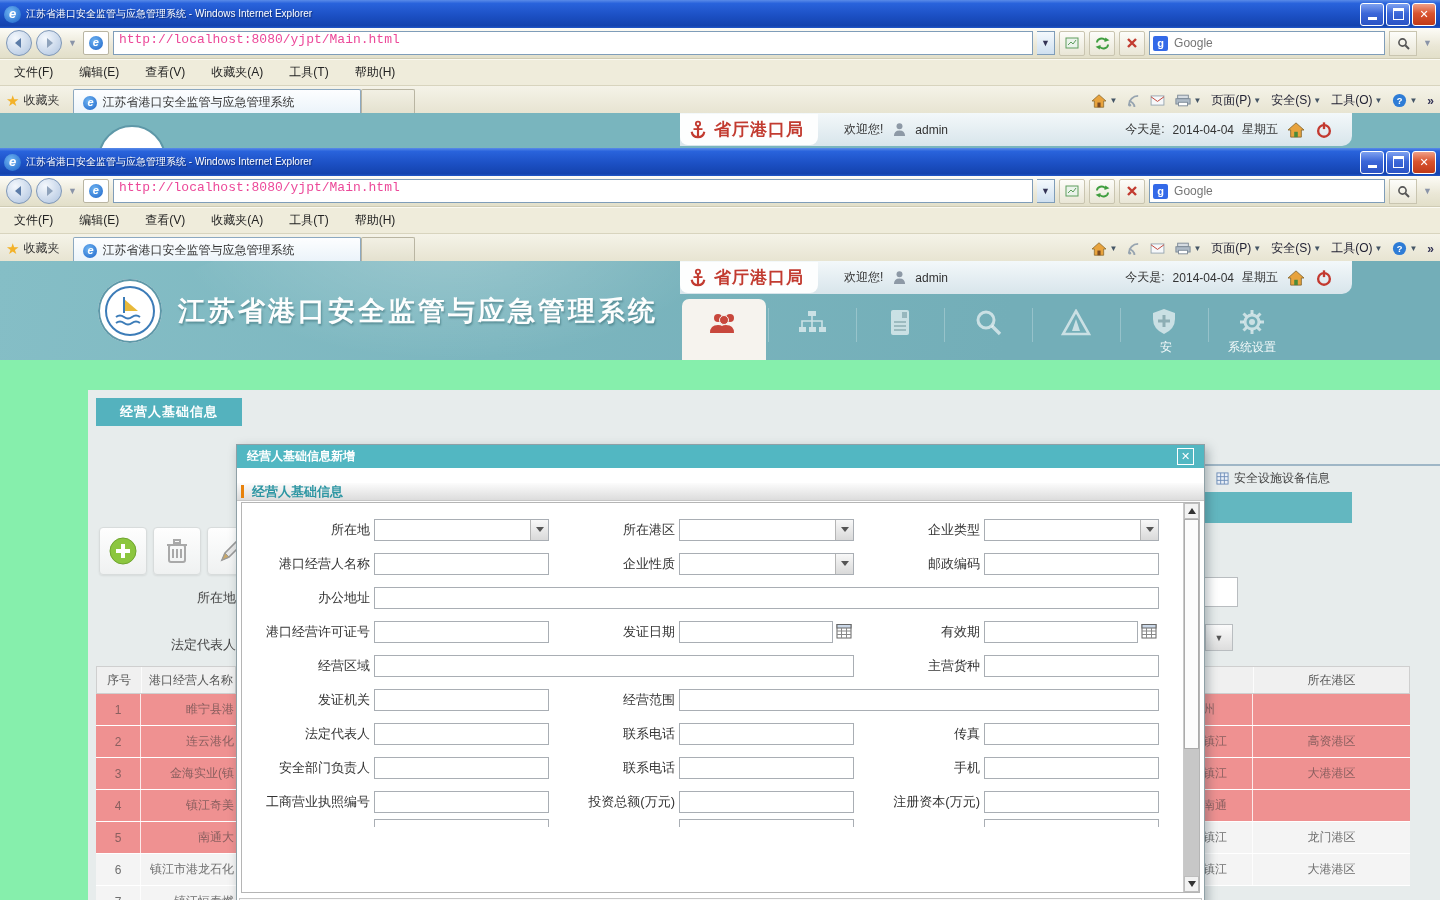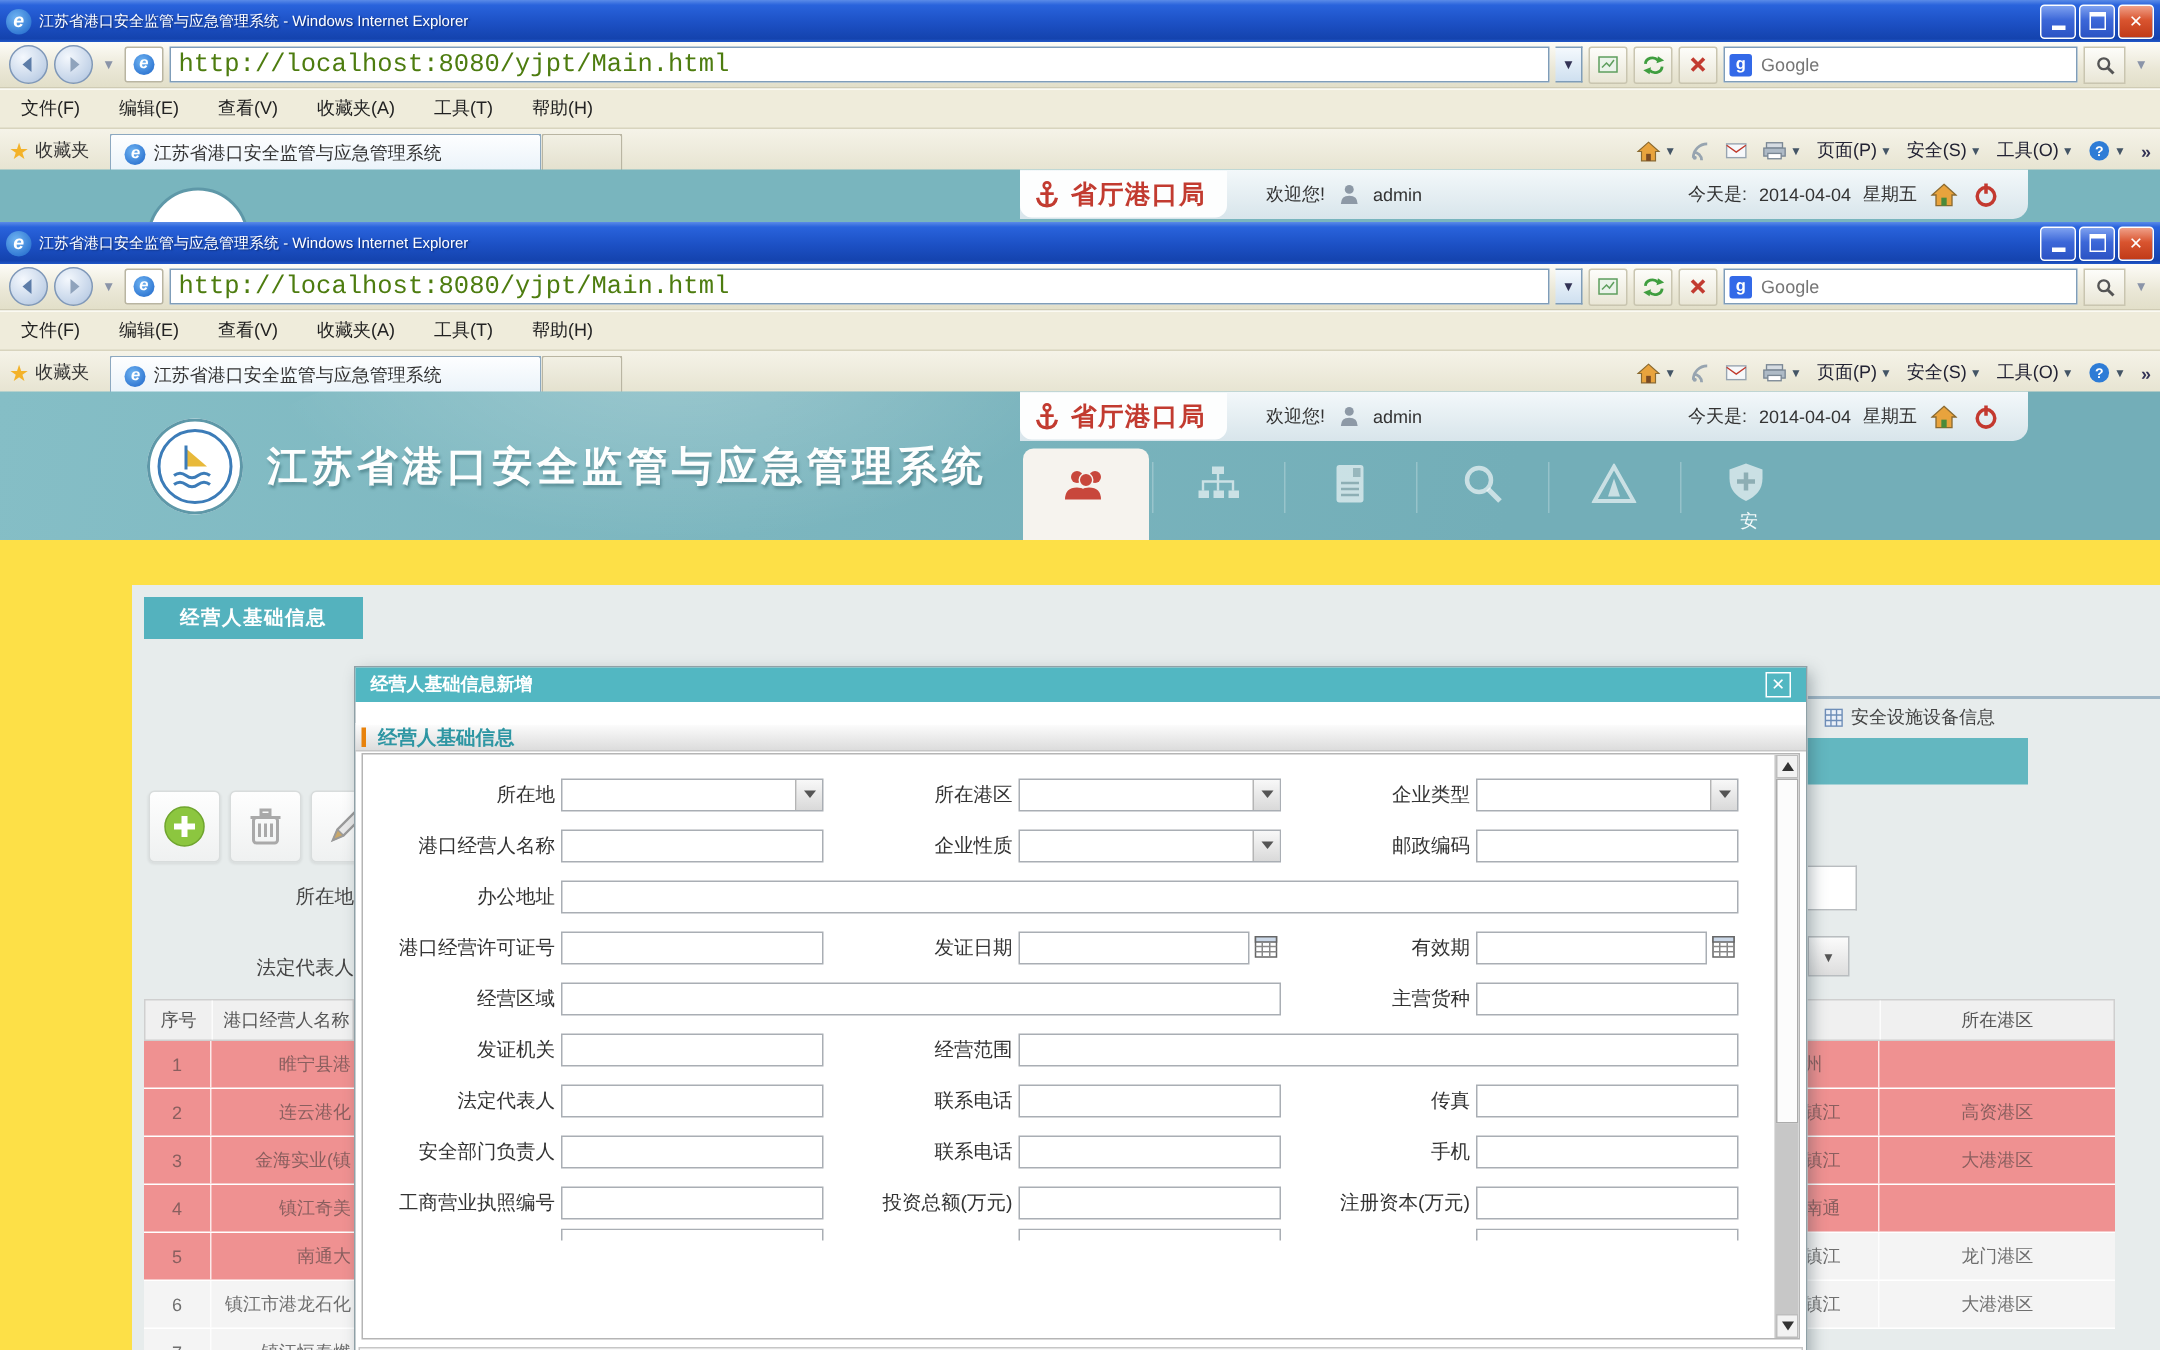--- a/index.html
+++ b/index.html
@@ -19,22 +19,22 @@
     background:linear-gradient(#7EA1F0,#3C67D8 45%,#2B53C4);color:#fff;font-size:11px;font-weight:bold;cursor:pointer;}
   .winbtn.close{background:linear-gradient(#F0A088,#D9542F 45%,#C03A18);}
   .glyph-min{width:9px;height:3px;background:#fff;margin-top:9px;}
   .glyph-max{width:9px;height:8px;border:1px solid #fff;border-top:3px solid #fff;}
   .addrbar{height:30px;background:linear-gradient(#FDFCF7,#EAE7D6 60%,#E2DfC9);display:flex;align-items:center;
     padding:0 6px;gap:4px;border-bottom:1px solid #CFCBB4;}
   .navcirc{width:24px;height:24px;border-radius:50%;border:1px solid #7E97B8;flex:0 0 auto;
     background:radial-gradient(circle at 35% 30%,#F4F8FD,#C3D3E8 70%,#A9BCD8);display:flex;align-items:center;justify-content:center;}
   .mini-dd{color:#8A94A8;font-size:9px;margin:0 2px;}
   .page-ico-box{width:24px;height:22px;border:1px solid #B9B5A2;background:#fff;display:flex;align-items:center;justify-content:center;border-radius:2px;}
-  .addr-field{flex:1 1 auto;height:22px;border:1px solid #7F9DB9;background:#fff;display:flex;align-items:center;
-    padding:0 5px;font-family:"Liberation Mono","DejaVu Sans Mono",monospace;font-size:17px;color:#4d7c0f;overflow:hidden;white-space:nowrap;}
+  .addr-field{flex:1 1 auto;height:22px;border:1px solid #7F9DB9;background:#fff;display:flex;align-items:flex-start;
+    padding:0 5px;font-family:"Liberation Mono","DejaVu Sans Mono",monospace;font-size:13px;color:#ec4899;overflow:hidden;white-space:nowrap;}
   .addr-dd{width:17px;height:22px;border:1px solid #7F9DB9;border-left:none;background:linear-gradient(#F4F9FD,#CFE0F0);
     display:flex;align-items:center;justify-content:center;font-size:9px;color:#335;}
   .tool-btn{width:24px;height:23px;border:1px solid #C9C5B0;border-radius:2px;background:linear-gradient(#FDFDFA,#E9E6D6);
     display:flex;align-items:center;justify-content:center;flex:0 0 auto;}
   .searchbox{width:228px;height:22px;border:1px solid #7F9DB9;background:#fff;display:flex;align-items:center;gap:4px;padding:0 3px;flex:0 0 auto;}
   .g-ico{width:15px;height:15px;background:#3369E8;color:#fff;font-weight:bold;font-size:11px;line-height:15px;text-align:center;border-radius:2px;}
   .searchbox input{border:none;outline:none;flex:1;font-size:12px;color:#9A9A9A;font-family:inherit;background:transparent;}
   .search-btn{width:26px;height:23px;border:1px solid #C9C5B0;background:linear-gradient(#FDFDFA,#E9E6D6);
     display:flex;align-items:center;justify-content:center;}
   .menubar{height:25px;background:#EFECDB;border-top:1px solid #FBFAF2;border-bottom:1px solid #D8D4BE;
@@ -76,21 +76,21 @@
   
   .nav{position:absolute;right:0;top:33px;width:760px;height:66px;display:flex;}
   .nav-slot{width:88px;position:relative;display:flex;flex-direction:column;align-items:center;}
   .nav-slot:not(:first-child)::before{content:"";position:absolute;left:0;top:14px;height:34px;width:1px;background:rgba(255,255,255,.25);}
   .nav-slot.active{background:#F6F3EE;border-radius:7px 7px 0 0;margin:5px 2px 0;width:84px;height:61px;}
   .nav-icon{margin-top:10px;height:36px;display:flex;align-items:center;justify-content:center;}
   .nav-slot.active .nav-icon{margin-top:6px;}
   .nav-label{font-size:12px;color:#F4FAFA;height:15px;line-height:15px;overflow:hidden;white-space:nowrap;}
   .nav-label.frag{width:16px;direction:rtl;}
   
-  .appbody{position:absolute;left:0;top:360px;width:1440px;height:540px;background:#fde047;}
+  .appbody{position:absolute;left:0;top:360px;width:1440px;height:540px;background:#86efac;}
   .panel{position:absolute;left:88px;top:30px;right:0;bottom:0;background:#E7ECEC;}
   .bg-tab{position:absolute;left:96px;top:38px;width:146px;height:28px;background:#54B2BE;color:#fff;
     font-weight:bold;font-size:13px;display:flex;align-items:center;justify-content:center;letter-spacing:1px;}
   .toolbtn{position:absolute;width:46px;height:46px;border:1px solid #D8DCDC;border-radius:4px;background:linear-gradient(#FEFEFE,#EFF1F1);
     display:flex;align-items:center;justify-content:center;box-shadow:0 1px 2px rgba(0,0,0,.08);}
   .bg-label{position:absolute;font-size:13px;color:#444;text-align:right;width:140px;}
   
   .btable{position:absolute;top:306px;font-size:12px;color:#6F6F6F;}
   .brow{display:flex;height:31px;border-bottom:1px solid #fff;}
   .brow.hdr{height:26px;background:#F0F0F0;border:1px solid #CFCFCF;color:#555;}
@@ -566,20 +566,32 @@
         </div>
         <div class="nav-slot">
           <span class="nav-icon">
             <svg width="26" height="28" viewBox="0 0 26 28">
               <path d="M13 1 L24 5 V11 q0 10-11 15 Q2 21 2 11 V5 Z" fill="rgba(255,255,255,0.62)"></path>
               <path d="M13 7 V19 M7 13 H19" stroke="rgba(0,60,70,.3)" stroke-width="3"></path>
             </svg>
           </span>
           <span class="nav-label frag">安</span>
         </div>
+        <div class="nav-slot">
+          <span class="nav-icon">
+            <svg width="28" height="28" viewBox="0 0 28 28">
+              <g stroke="rgba(255,255,255,0.62)" stroke-width="3" fill="none">
+                <circle cx="14" cy="14" r="7"></circle>
+                <path d="M14 2 V6 M14 22 V26 M2 14 H6 M22 14 H26 M5.5 5.5 L8.3 8.3 M19.7 19.7 L22.5 22.5 M22.5 5.5 L19.7 8.3 M8.3 19.7 L5.5 22.5"></path>
+              </g>
+              <circle cx="14" cy="14" r="3" fill="rgba(255,255,255,0.62)"></circle>
+            </svg>
+          </span>
+          <span class="nav-label">系统设置</span>
+        </div>
       </div>
   </div>
 
   <div class="appbody">
     <div class="panel"></div>
 
     <div class="bg-tab">经营人基础信息</div>
     <div class="toolbtn" style="left:99px;top:167px;">
       <svg width="30" height="30" viewBox="0 0 30 30">
           <circle cx="15" cy="15" r="13" fill="#8CC63F" stroke="#6FA52E"></circle>

